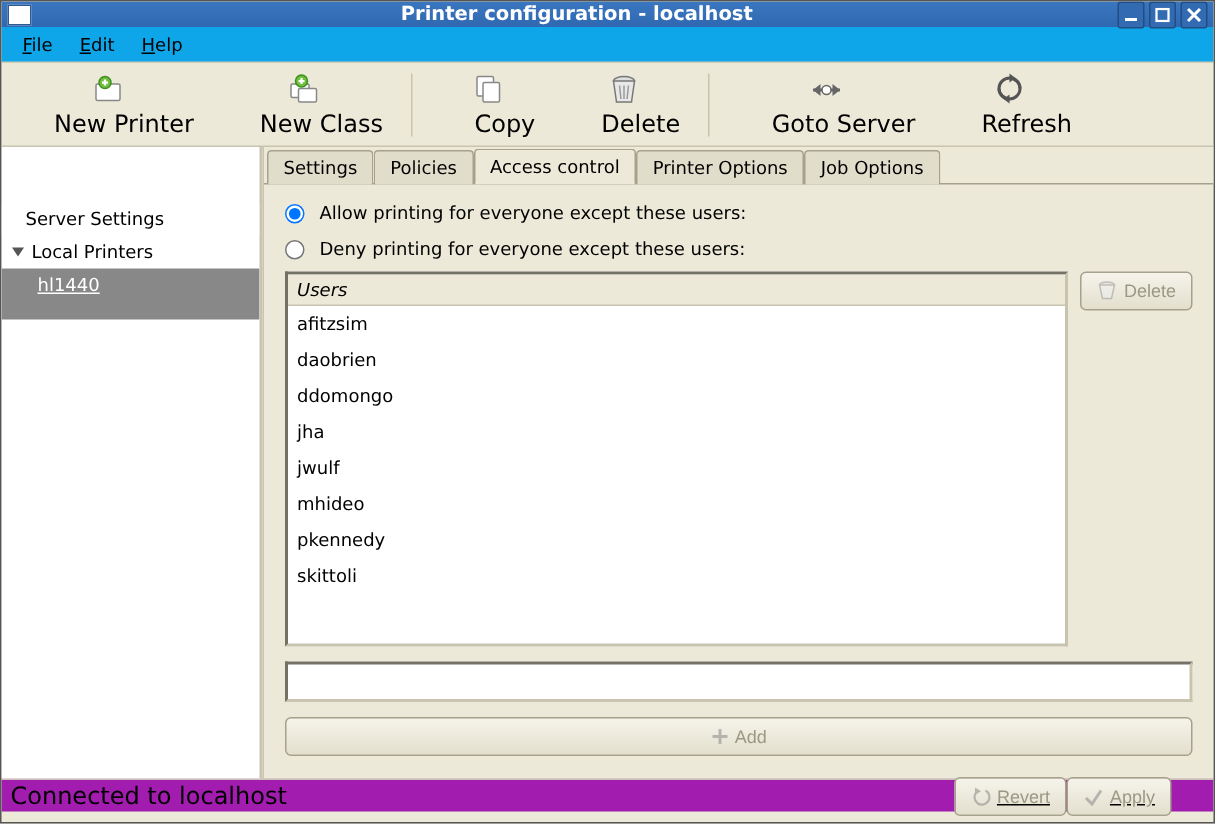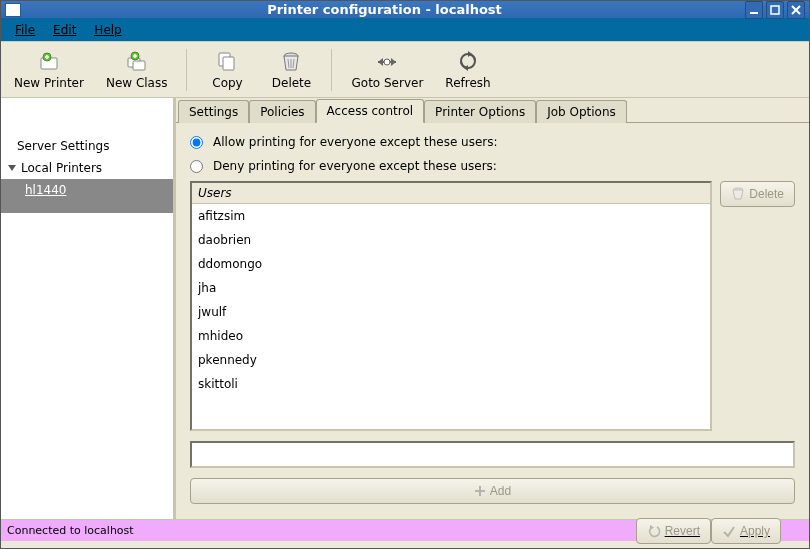--- a/index.html
+++ b/index.html
@@ -38,27 +38,26 @@
     border-radius: 2px;
     margin-left: 3px;
     color: #fff;
     display: flex; align-items: center; justify-content: center;
     font-weight: bold;
     font-size: 12px;
   }
   
   .menubar {
     height: 24px;
-    background: #0369a1;
+    background: #0ea5e9;
     border-bottom: 1px solid #d0ccb8;
     display: flex;
     align-items: center;
     padding: 0 8px;
     gap: 6px;
-    text-decoration: underline;
   }
   .menubar .menu { padding: 2px 6px; }
   .menubar .menu .u { text-decoration: underline; }
   
   .toolbar {
     height: 56px;
     background: #ece9d8;
     border-bottom: 1px solid #c8c4b0;
     display: flex;
     align-items: center;
@@ -75,21 +74,21 @@
     height: 50px;
     border: 1px solid transparent;
     border-radius: 3px;
   }
   .toolbar .sep {
     width: 1px; height: 42px;
     background: #c8c4b0;
     margin: 0 6px;
   }
   .toolbar svg { display:block; }
-  .toolbar .lblrow { font-size: 12px; margin-top: 2px; }
+  .toolbar .lblrow { font-size: 16px; margin-top: 2px; margin-left: 22px; }
   
   .split {
     display: flex;
     height: calc(549px - 24px - 24px - 56px - 22px - 2px);
   }
   .sidepane {
     width: 174px;
     background: #fff;
     border: 2px solid #c8c4b0;
     border-left: none;
@@ -215,22 +214,22 @@
   .userswrap::-webkit-scrollbar { width: 16px; }
   .userswrap::-webkit-scrollbar-track { background: #e6e3d4; border-left: 1px solid #c8c4b0; }
   .userswrap::-webkit-scrollbar-thumb { background: #c8c4b0; border: 2px solid #e6e3d4; border-radius: 3px; }
   
   .statusbar {
     height: 22px;
     border-top: 1px solid #c8c4b0;
     display: flex;
     align-items: center;
     padding: 0 6px;
-    font-size: 11px;
-    background: #f0abfc;
+    font-size: 16px;
+    background: #a21caf;
   }
 </style>
 </head>
 <body>
 
 <div class="titlebar">
   <div class="appicon"></div>
   <div class="title">Printer configuration - localhost</div>
   <div class="wbtn">
     <svg width="10" height="10">

